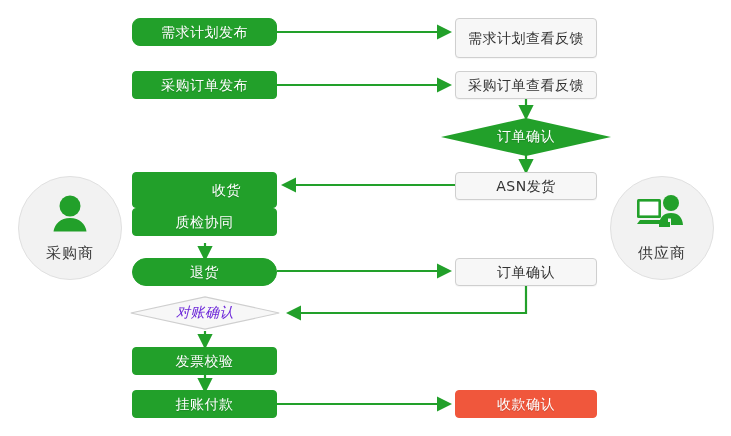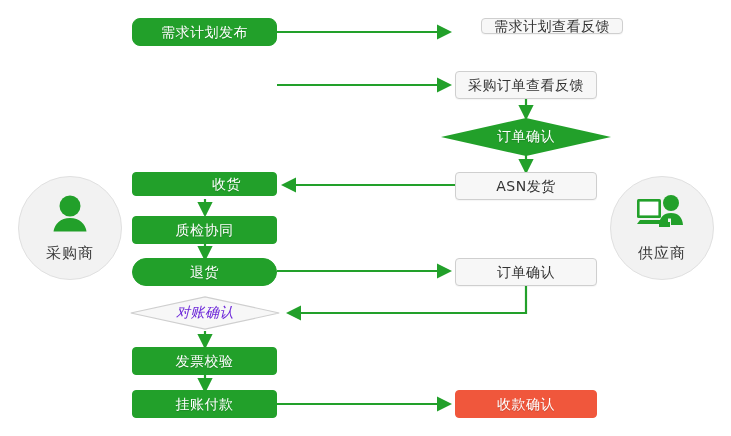--- a/index.html
+++ b/index.html
@@ -163,37 +163,38 @@
         <circle cx="35" cy="9" r="8" fill="#22a02a"></circle>
         <path d="M35 19c-7.5 0-11.5 4.5-12 12h9v-6.5h3V31h12c-.5-7.5-4.5-12-12-12z" fill="#22a02a"></path>
         <path d="M23 28h11v5H23z" fill="#22a02a"></path>
       </svg>
     </span>
     <span class="aname">供应商</span>
   </div>
 
   <div class="node green" style="left:132px; top:18px; width:145px; height:28px;border-radius:8px;">需求计划发布</div>
 
-  <div class="node plain" style="left:481px; top:18px; width:142px; height:16px;">需求计划查看反馈</div>
-
+  <div class="node plain" style="left:455px; top:18px; width:142px; height:40px;">需求计划查看反馈</div>
+
+  <div class="node green" style="left:132px; top:71px; width:145px; height:28px;">采购订单发布</div>
 
   <div class="node plain" style="left:455px; top:71px; width:142px; height:28px;">采购订单查看反馈</div>
 
   <div class="diamond green" style="left:441px; top:118px; width:170px; height:38px;">
     <svg width="170" height="38" viewBox="0 0 170 38" xmlns="http://www.w3.org/2000/svg">
       <polygon points="85,0 170,19 85,38 0,19" fill="#22a02a"></polygon>
     </svg>
     <span class="dlabel">订单确认</span>
   </div>
 
   <div class="node plain" style="left:455px; top:172px; width:142px; height:28px;">ASN发货</div>
 
-  <div class="node green" style="left:132px; top:172px; width:145px; height:24px;padding-left:44px;">收货</div>
-
-  <div class="node green" style="left:132px; top:216px; width:145px; height:28px;">质检协同</div>
+  <div class="node green" style="left:132px; top:172px; width:145px; height:36px;padding-left:44px;">收货</div>
+
+  <div class="node green" style="left:132px; top:208px; width:145px; height:28px;">质检协同</div>
 
   <div class="node green" style="left:132px; top:258px; width:145px; height:28px;border-radius:14px;">退货</div>
 
   <div class="node plain" style="left:455px; top:258px; width:142px; height:28px;">订单确认</div>
 
   <div class="diamond plain" style="left:130px; top:296px; width:150px; height:34px;">
     <svg width="150" height="34" viewBox="0 0 150 34" xmlns="http://www.w3.org/2000/svg">
       <polygon points="75,0.8 149.2,17 75,33.2 0.8,17" fill="#f7f7f7" stroke="#cfcfcf" stroke-width="1.2"></polygon>
     </svg>
     <span class="dlabel">对账确认</span>

